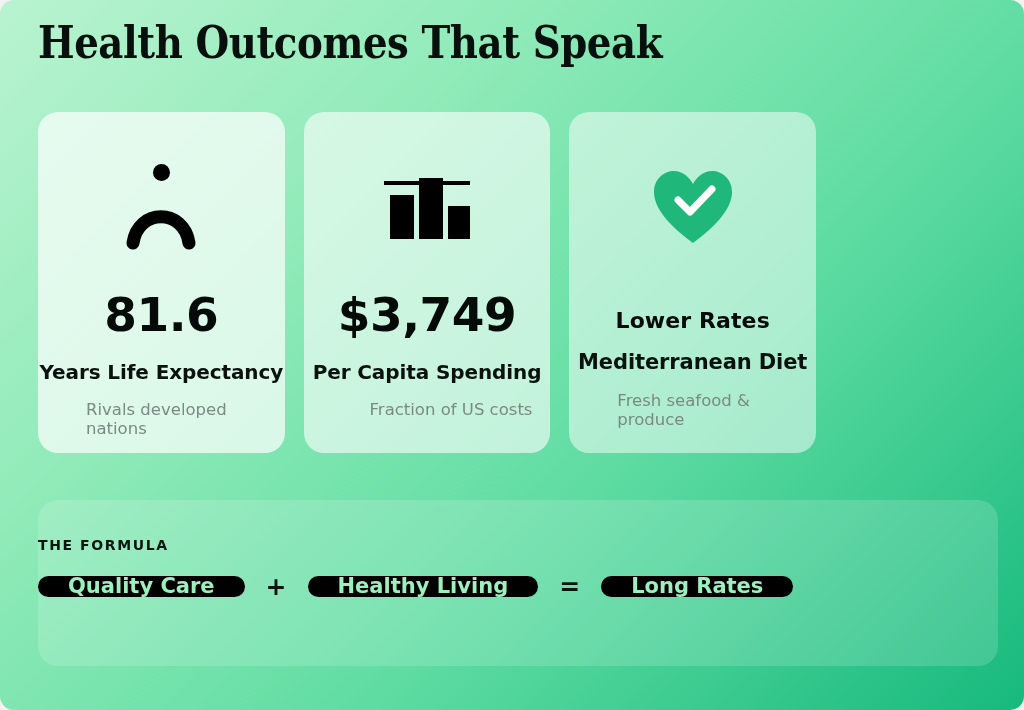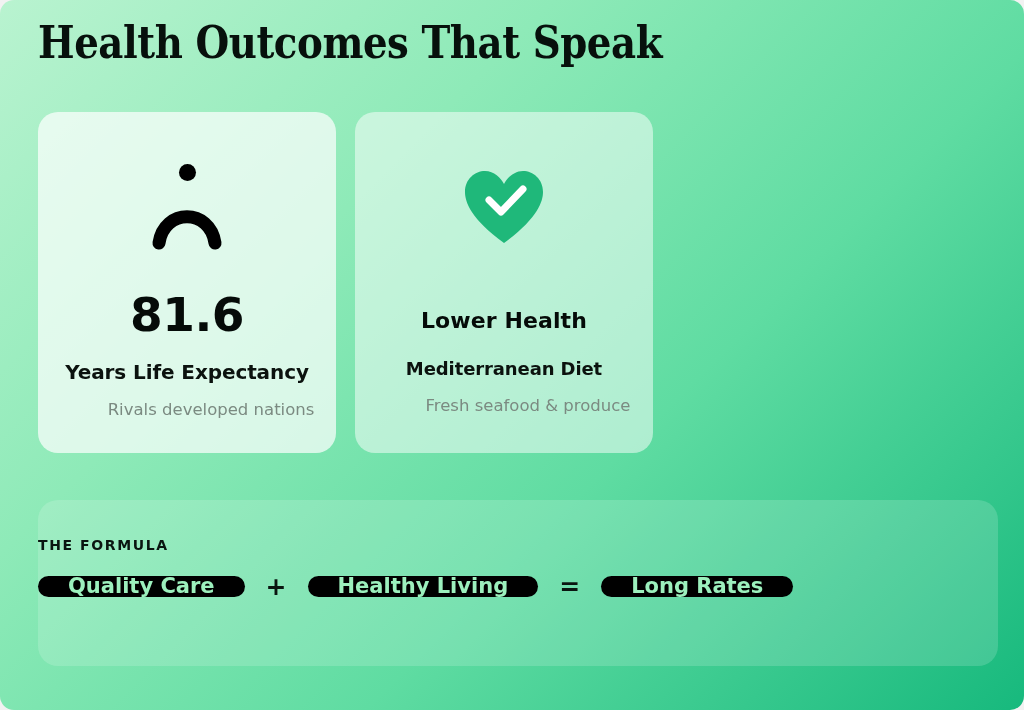--- a/index.html
+++ b/index.html
@@ -89,21 +89,21 @@
     font-weight: 700;
     letter-spacing: 0.1px;
   }
   .stat-label {
     font-size: 20px;
     font-weight: 700;
     color: #0b120e;
     margin-top: 22px;
     letter-spacing: -0.1px;
   }
-  .stat-label.tight { margin-top: 26px; font-size: 18px; }
+  .stat-label.tight { margin-top: 18px; font-size: 21px; }
   .stat-sub {
     font-size: 16.5px;
     font-weight: 400;
     color: #7b8a81;
     margin-top: 16px;
     margin-left: 48px;
   }
   .stat-sub.tight { margin-top: 17px; }
 
   
@@ -196,30 +196,45 @@
           </svg>
         </div>
       </div>
       <div class="card-body">
         <div class="stat-value">81.6</div>
         <div class="stat-label">Years Life Expectancy</div>
         <div class="stat-sub">Rivals developed nations</div>
       </div>
     </div>
 
+    <div class="card c2">
+      <div class="card-icon">
+        <div class="bars-icon">
+          <div class="rail"></div>
+          <div class="bar b1"></div>
+          <div class="bar b2"></div>
+          <div class="bar b3"></div>
+        </div>
+      </div>
+      <div class="card-body">
+        <div class="stat-value">$3,749</div>
+        <div class="stat-label">Per Capita Spending</div>
+        <div class="stat-sub">Fraction of US costs</div>
+      </div>
+    </div>
 
     <div class="card c3">
       <div class="card-icon">
         <svg class="heart-icon" viewBox="0 0 82 76">
           <path d="M41 74 C 8 50, 2 33, 2 23 C 2 10, 12 2, 22 2 C 31 2, 38 9, 41 15 C 44 9, 51 2, 60 2 C 70 2, 80 10, 80 23 C 80 33, 74 50, 41 74 Z" fill="#1fb87a"></path>
           <path d="M26 31 L 38 43 L 60 20" fill="none" stroke="#ffffff" stroke-width="7" stroke-linecap="round" stroke-linejoin="round"></path>
         </svg>
       </div>
       <div class="card-body">
-        <div class="stat-value small">Lower Health</div>
+        <div class="stat-value small">Lower Rates</div>
         <div class="stat-label tight">Mediterranean Diet</div>
         <div class="stat-sub tight">Fresh seafood &amp; produce</div>
       </div>
     </div>
 
   </div>
 
   <div class="formula">
     <div class="formula-kicker">THE FORMULA</div>
     <div class="formula-row">

